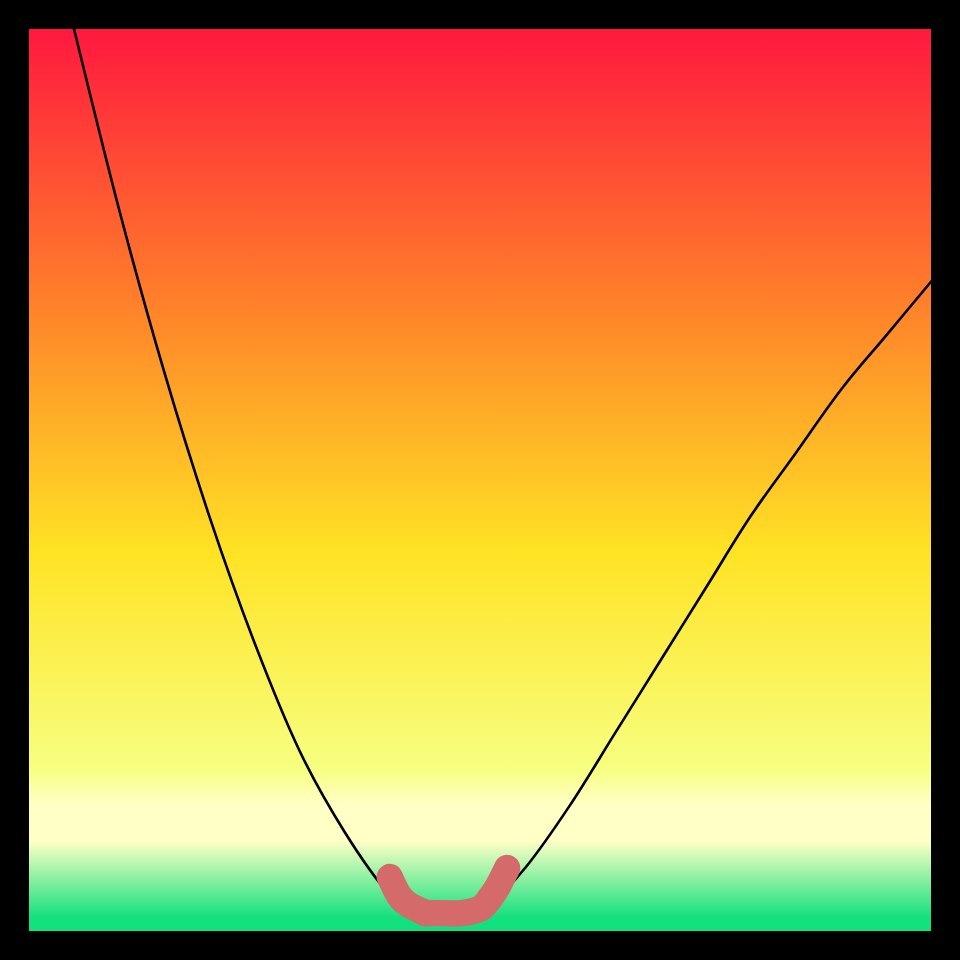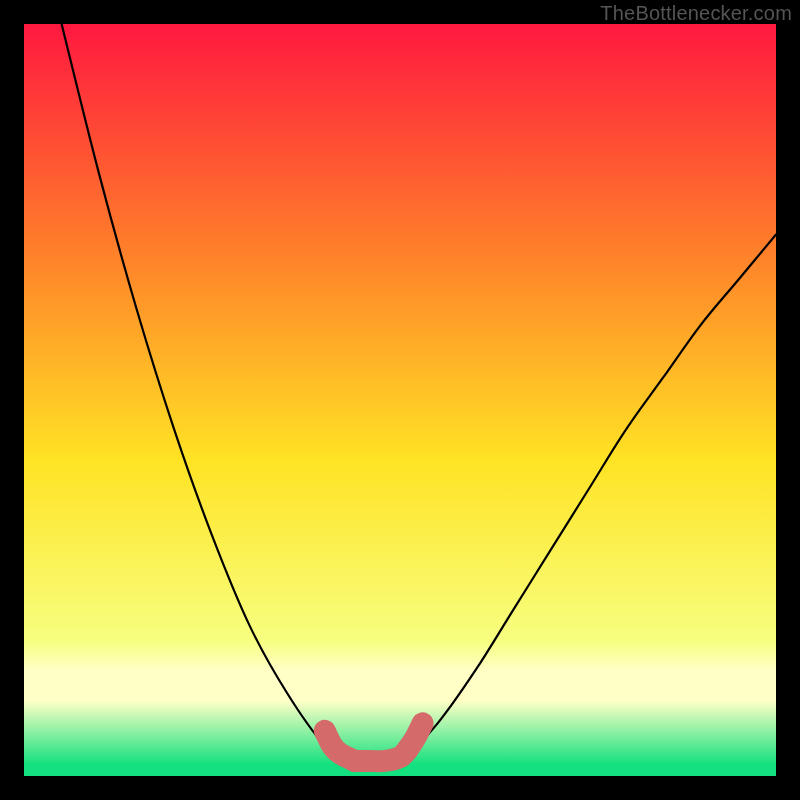--- a/index.html
+++ b/index.html
@@ -34,21 +34,20 @@
     color: #555;
     font-size: 20px;
     letter-spacing: 0.2px;
     font-weight: 400;
   }
 </style>
 </head>
 <body>
 
 <div class="frame">
-  <div class="attribution">TheBottlenecker.com</div>
   <div class="plot">
     <svg id="chart-svg" width="752" height="752" viewBox="0 0 752 752" preserveAspectRatio="none">
         <defs>
           <linearGradient id="bg-grad" x1="0" y1="0" x2="0" y2="1">
             <stop offset="0%" stop-color="#ff183f"></stop>
             <stop offset="30%" stop-color="#ff7f2a"></stop>
             <stop offset="57.99999999999999%" stop-color="#ffe324"></stop>
             <stop offset="82%" stop-color="#f7ff80"></stop>
             <stop offset="86%" stop-color="#ffffc6"></stop>
             <stop offset="90%" stop-color="#ffffc6"></stop>

